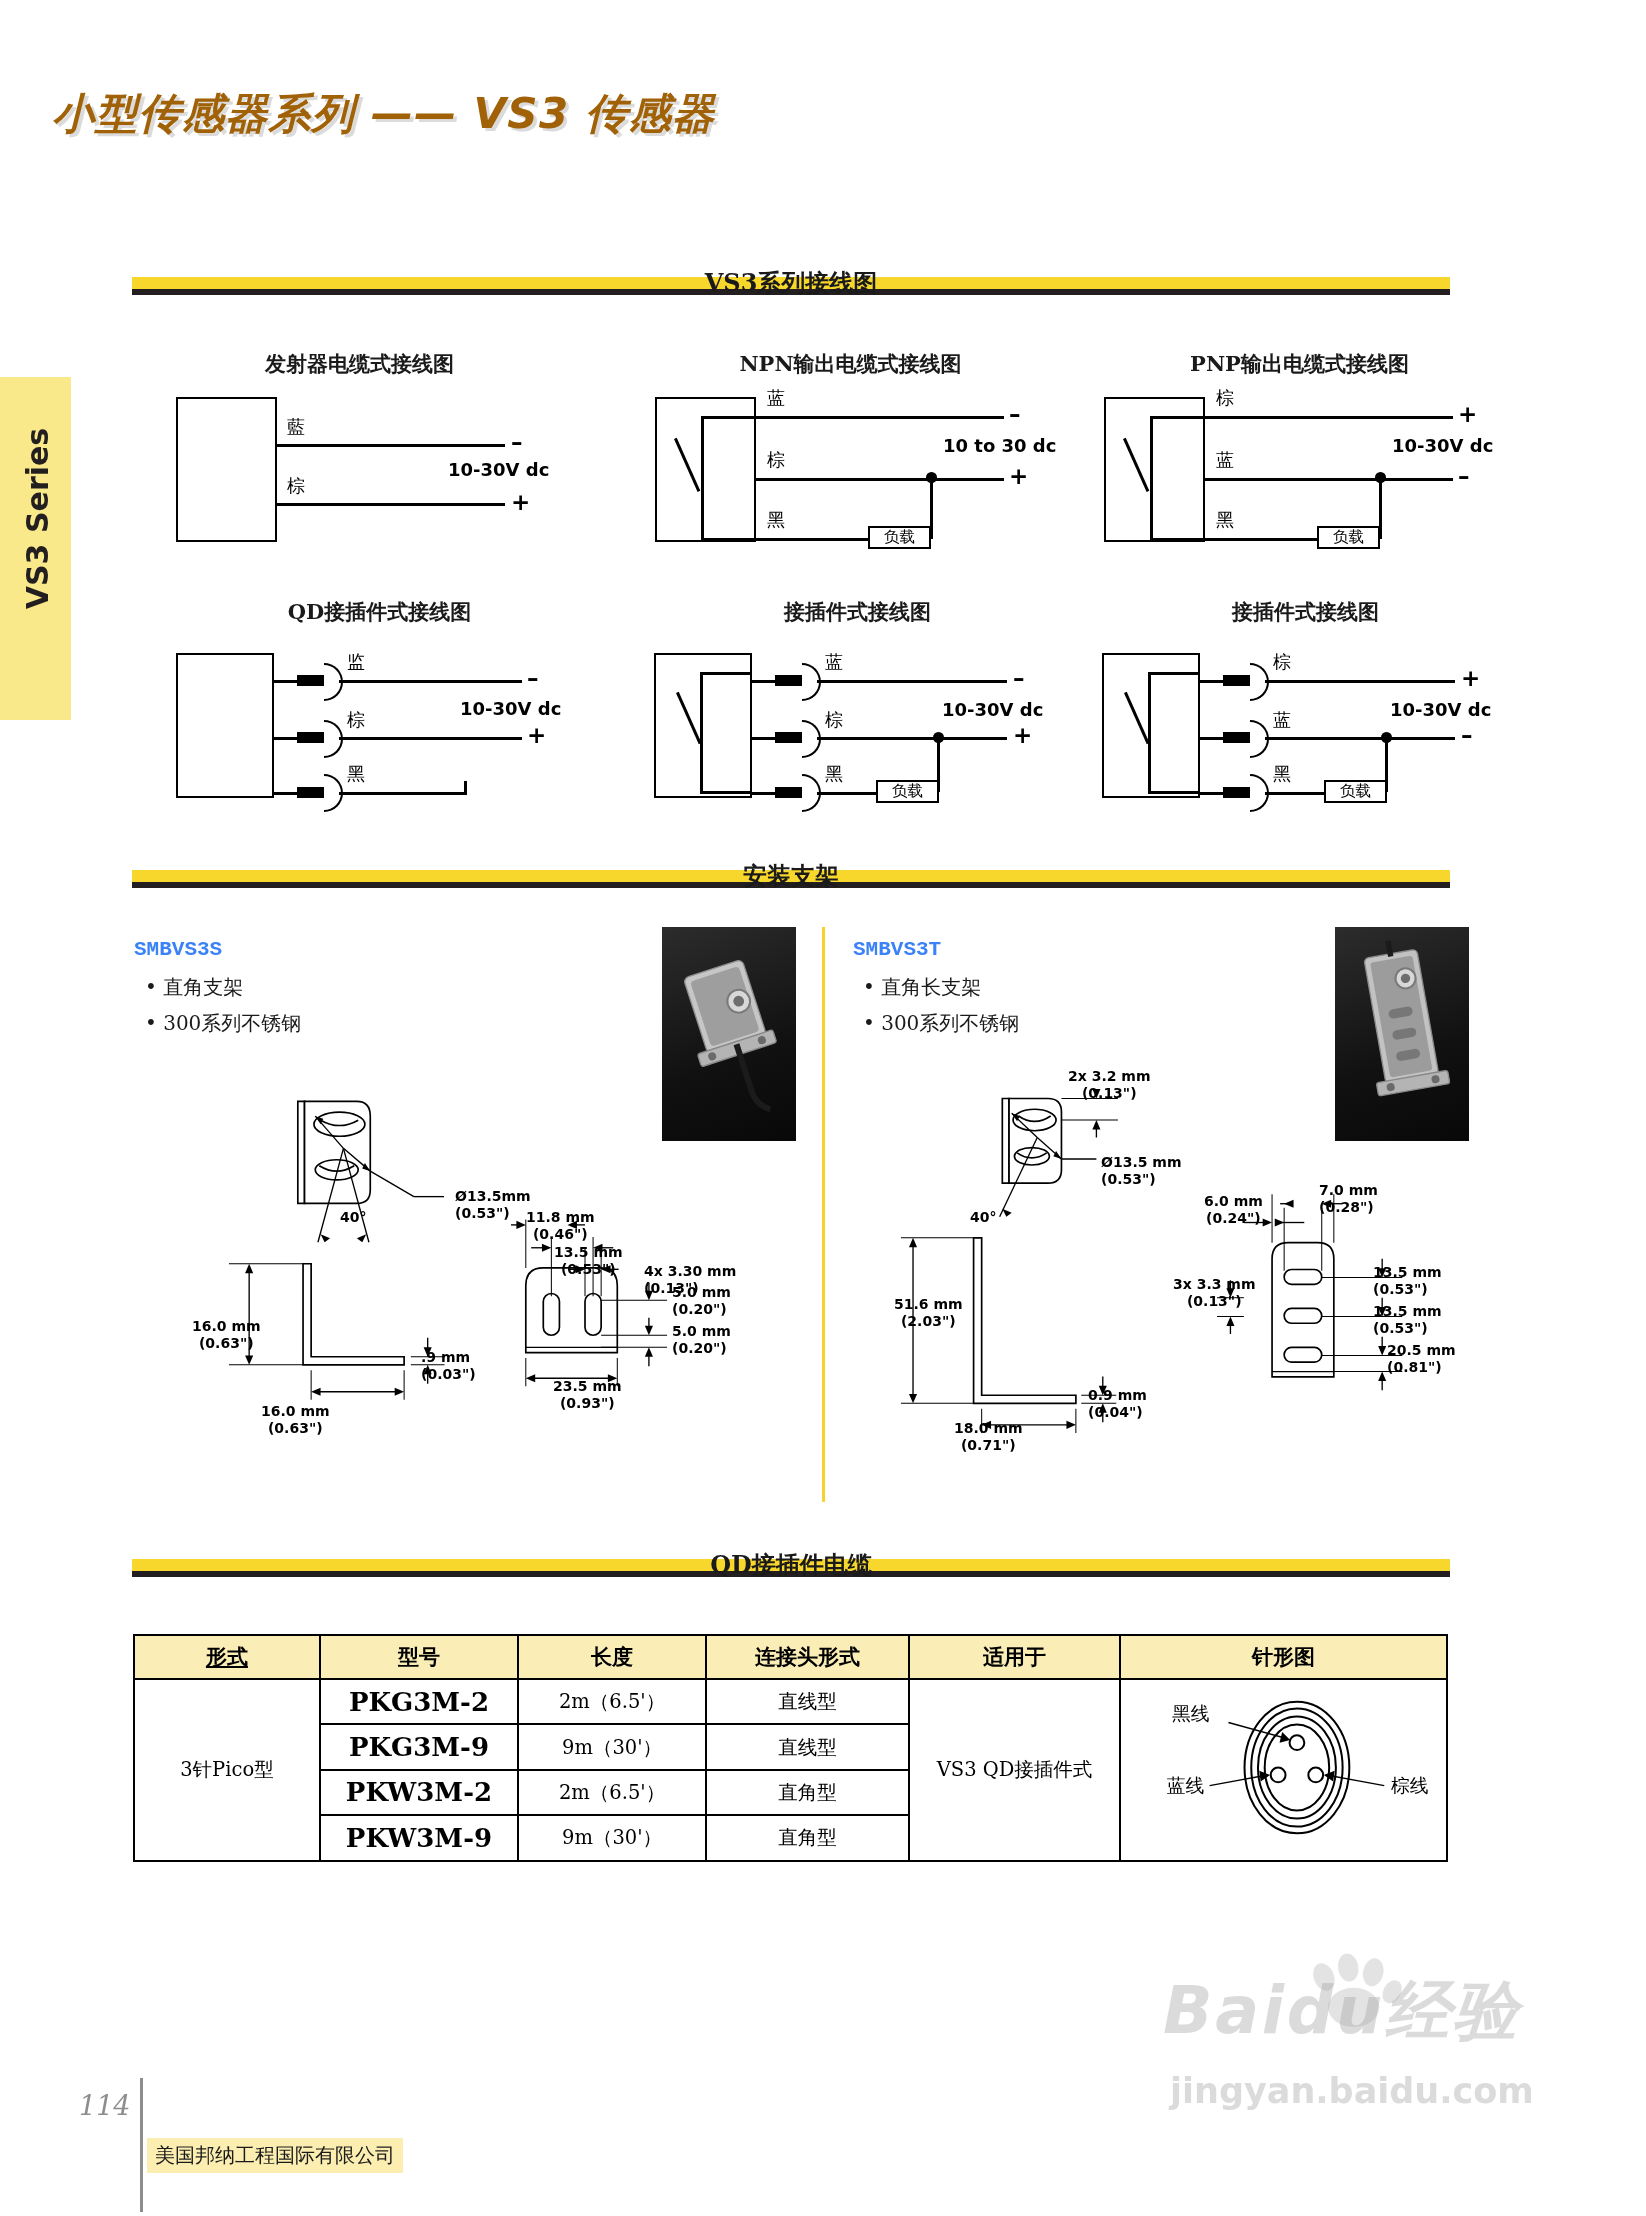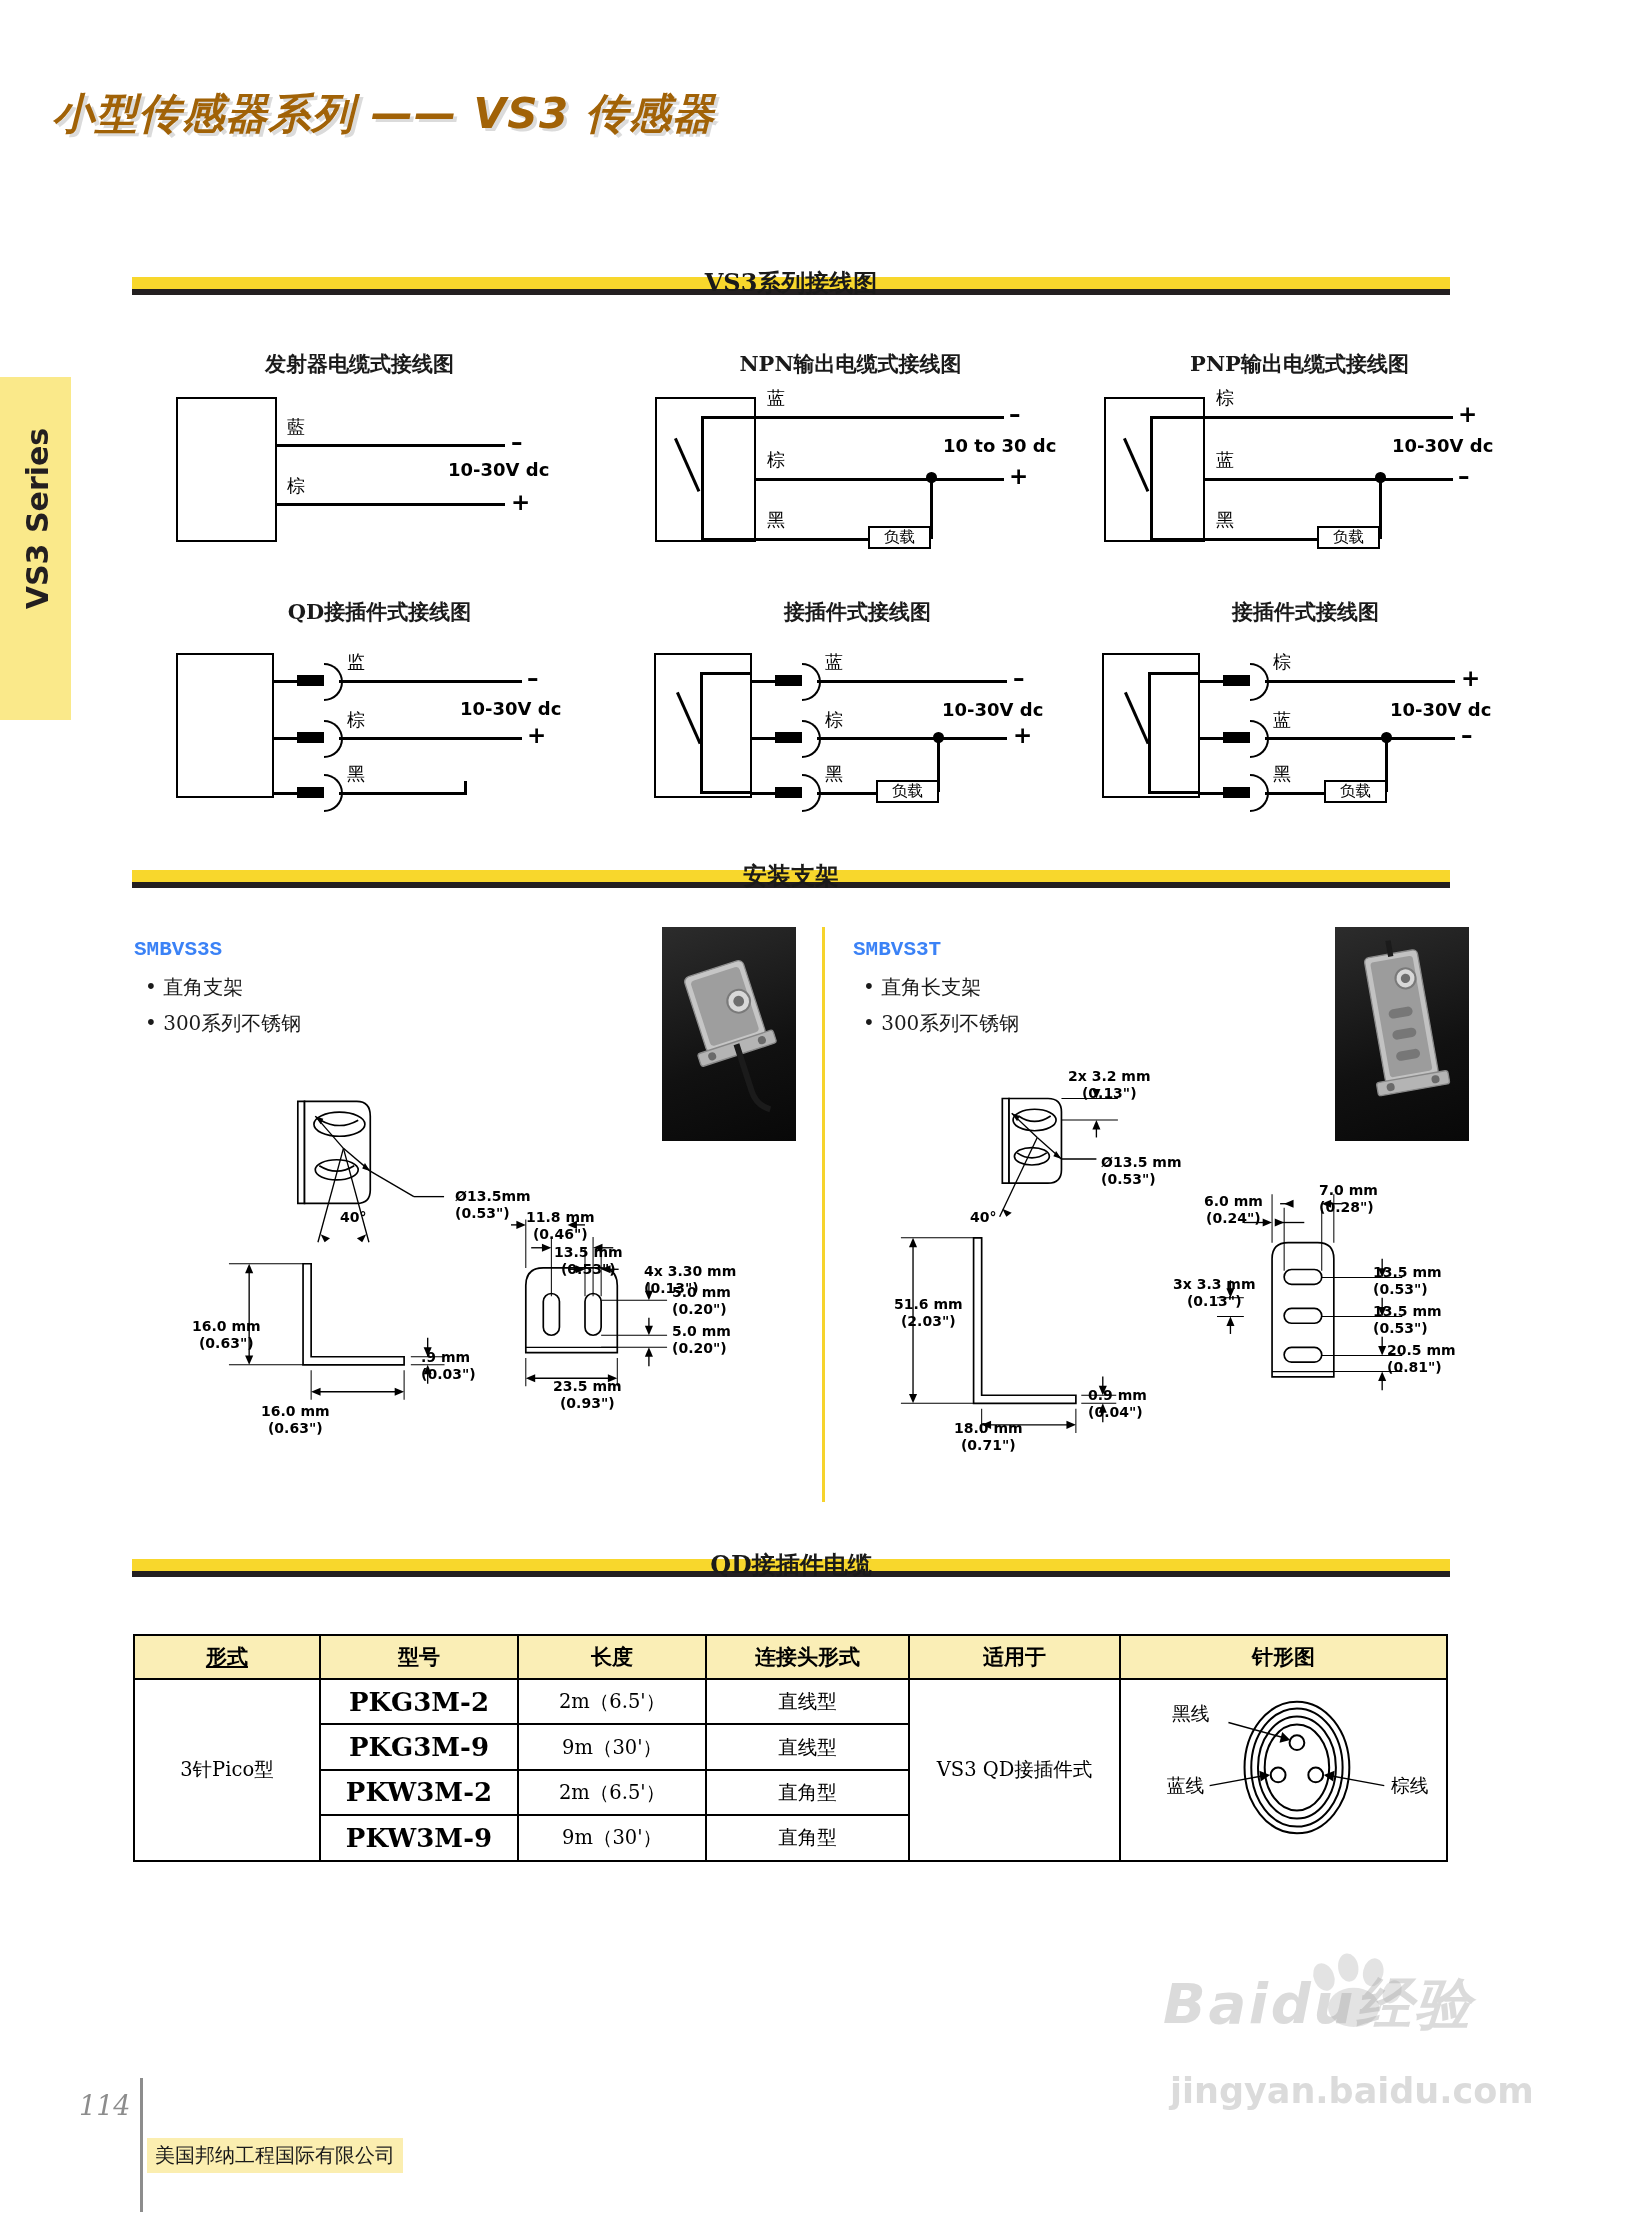--- a/index.html
+++ b/index.html
@@ -605,21 +605,21 @@
       <td>直角型</td>
     </tr>
     <tr>
       <td class="model">PKW3M-9</td>
       <td>9m（30'）</td>
       <td>直角型</td>
     </tr>
   </tbody>
 </table>
 
-<div class="wm" style="left:1163px; top:1967px; font-size:56px; font-style:italic; letter-spacing:2.7px;">Baidu经验</div>
+<div class="wm" style="left:1163px; top:1967px; font-size:65px; font-style:italic; letter-spacing:2.7px;">Baidu经验</div>
 <div class="wm" style="left:1170px; top:2071px; font-size:35px;">jingyan.baidu.com</div>
 <svg style="position:absolute; left:1301px; top:1950px; opacity:0.30;" width="108" height="81" viewBox="0 0 160 120">
   <ellipse cx="34" cy="40" rx="15" ry="21" fill="#a5a5a5" transform="rotate(-22 34 40)"></ellipse>
   <ellipse cx="70" cy="26" rx="15" ry="21" fill="#a5a5a5" transform="rotate(-8 70 26)"></ellipse>
   <ellipse cx="107" cy="33" rx="15" ry="21" fill="#a5a5a5" transform="rotate(12 107 33)"></ellipse>
   <ellipse cx="135" cy="62" rx="13" ry="18" fill="#a5a5a5" transform="rotate(28 135 62)"></ellipse>
   <ellipse cx="78" cy="85" rx="38" ry="29" fill="#a5a5a5"></ellipse>
 </svg>
 
 <div class="pg-num" style="left:79px; top:2090px;">114</div>

